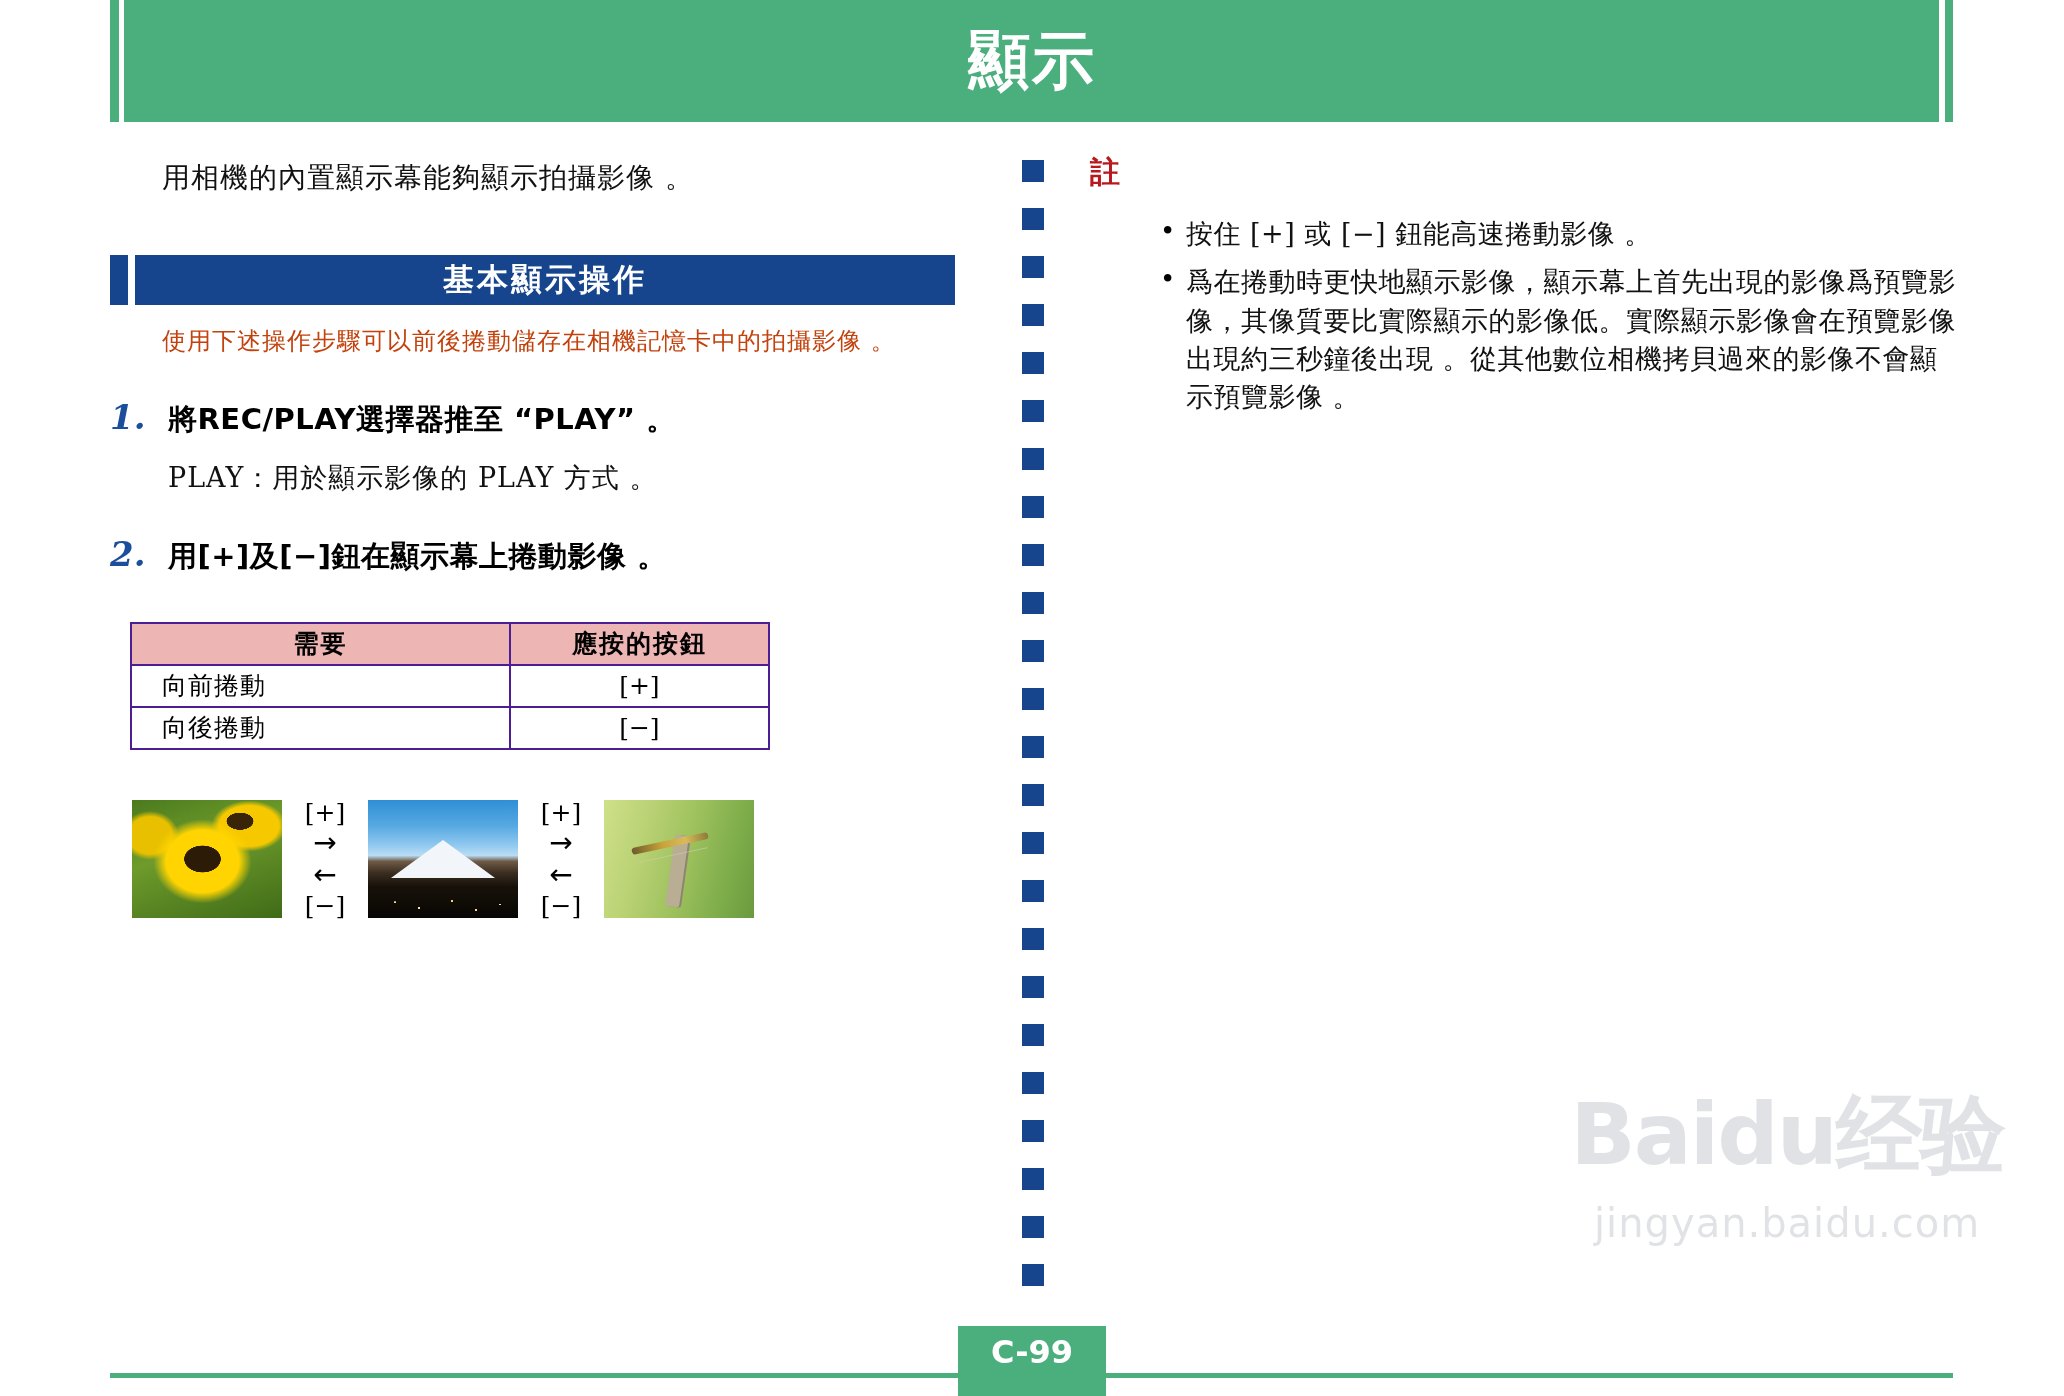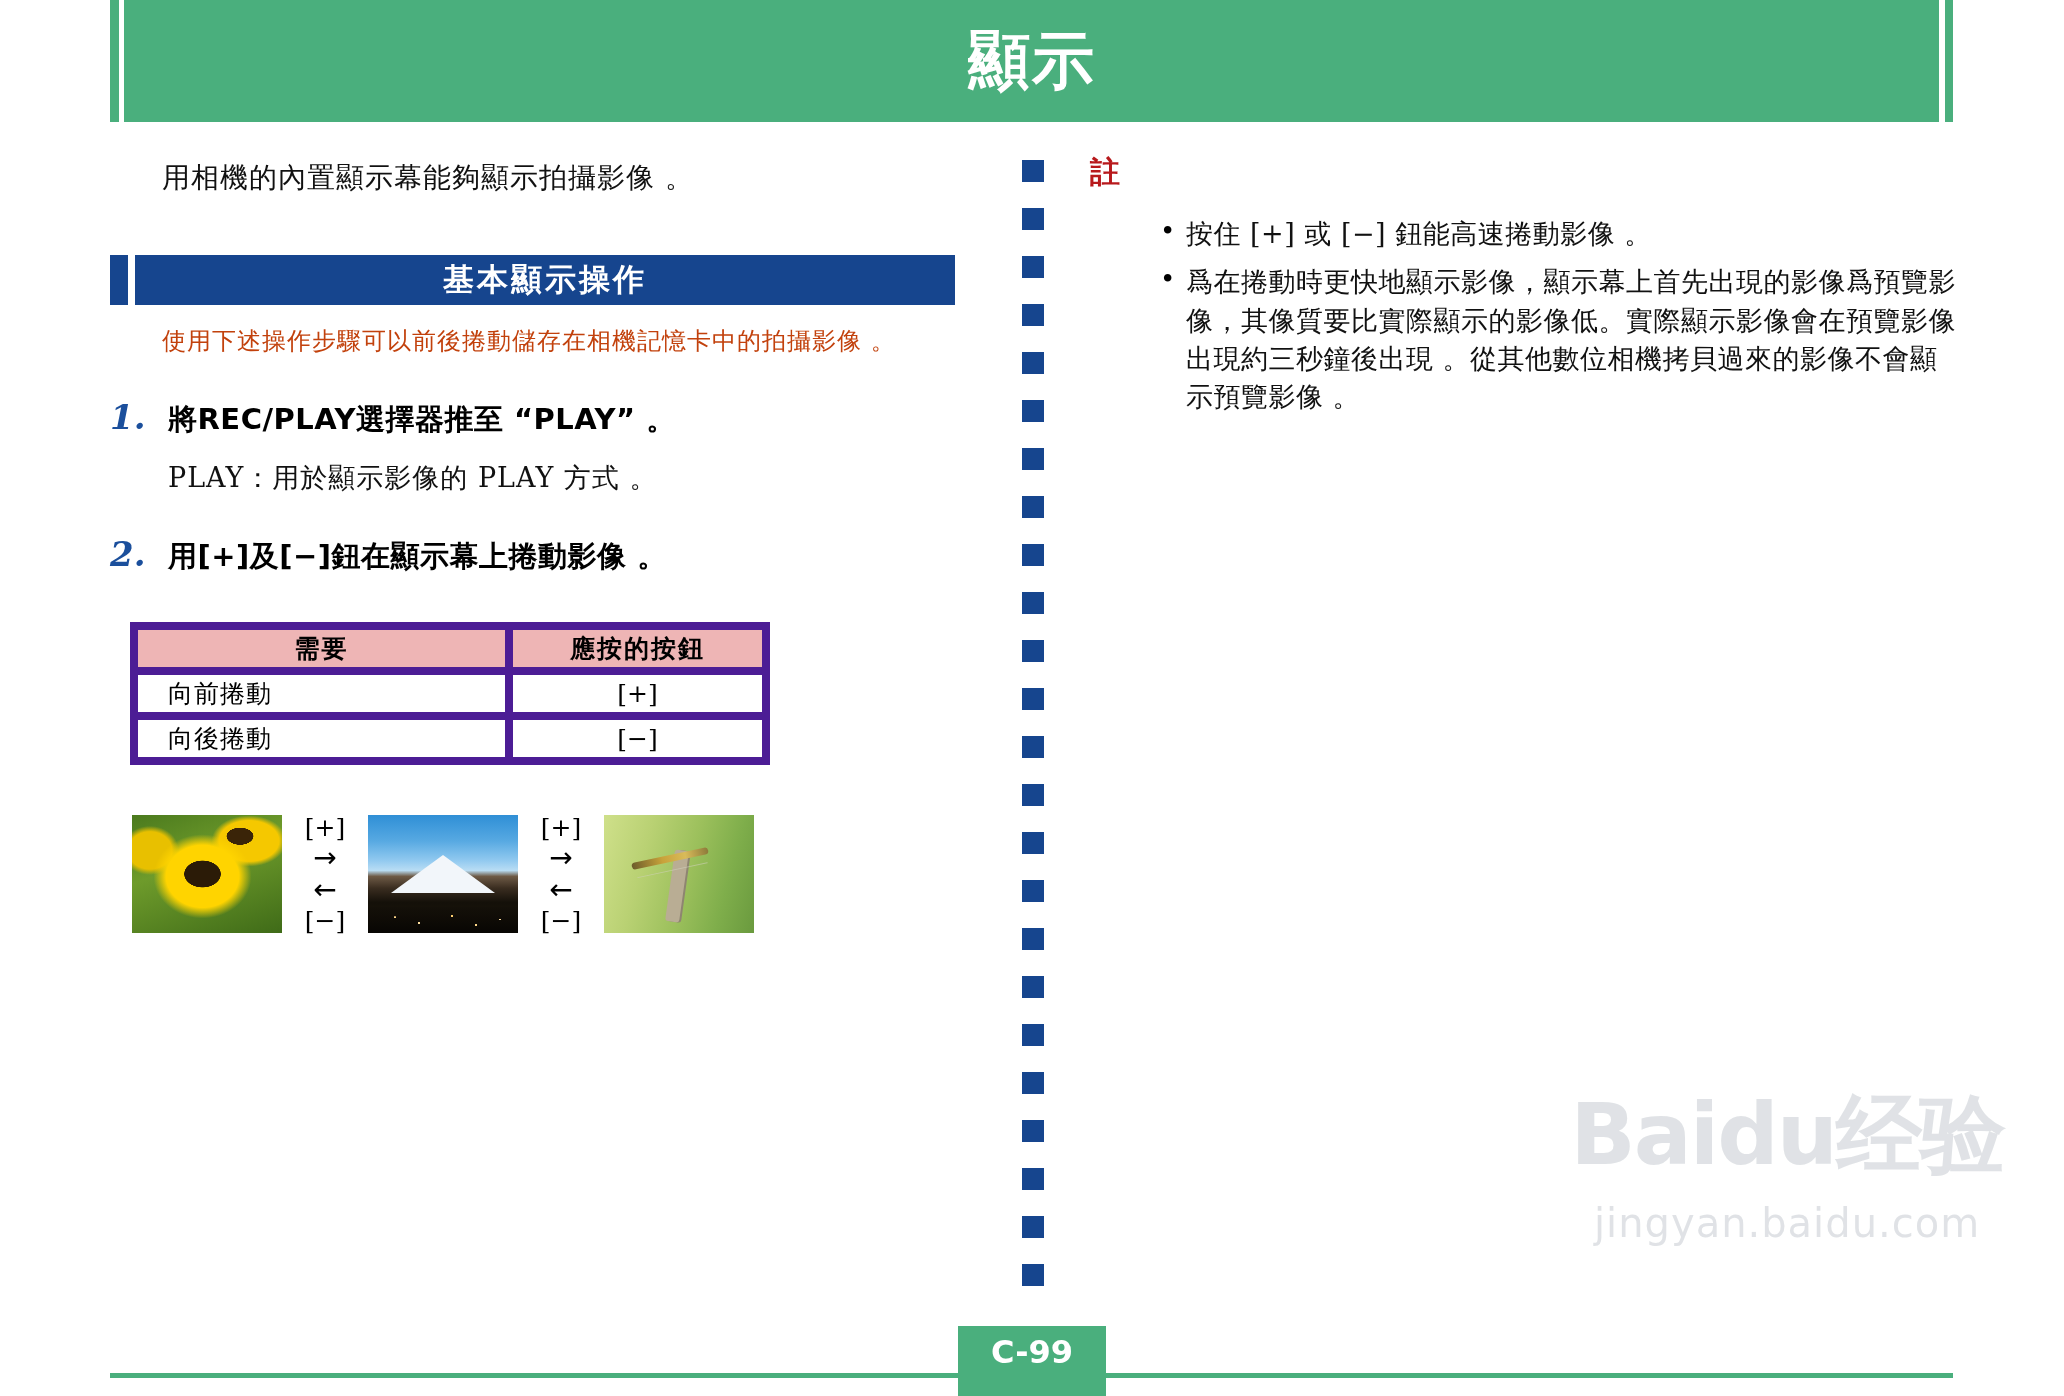--- a/index.html
+++ b/index.html
@@ -88,21 +88,21 @@
     font-size:27px; color:#111; margin-top:22px; letter-spacing:1px;
   }
 
   
   .btn-table {
     margin-top:46px; margin-left:20px;
     border-collapse:collapse; width:640px;
     border:2px solid #000;
   }
   .btn-table th, .btn-table td {
-    border:8px solid #4c1d95; height:42px; padding:2px 10px;
+    border:2px solid #4c1d95; height:42px; padding:2px 10px;
   }
   .btn-table th {
     background:#eeb5b5; font-size:25px; font-weight:700; text-align:center;
     font-family:"DejaVu Sans","Liberation Sans", sans-serif;
     letter-spacing:2px;
   }
   .btn-table td.need {
     font-family:"DejaVu Serif","Liberation Serif", serif;
     font-size:25px; text-align:left; padding-left:30px; letter-spacing:1px;
   }

